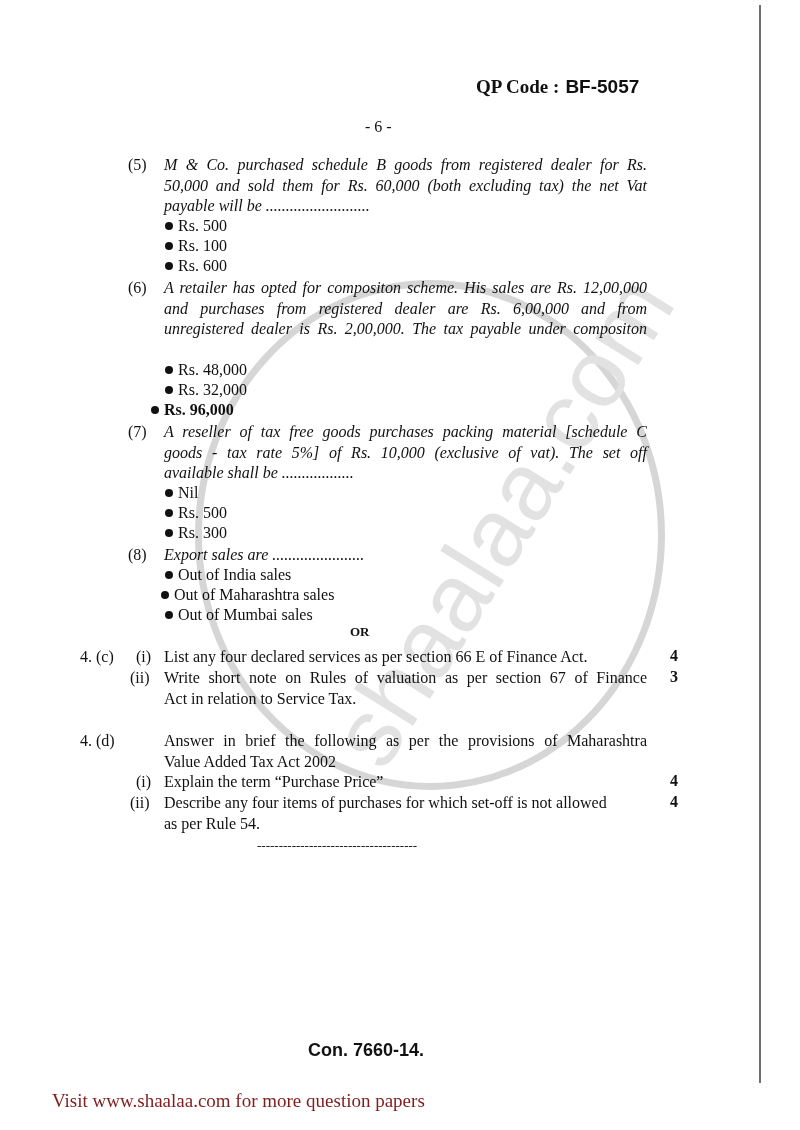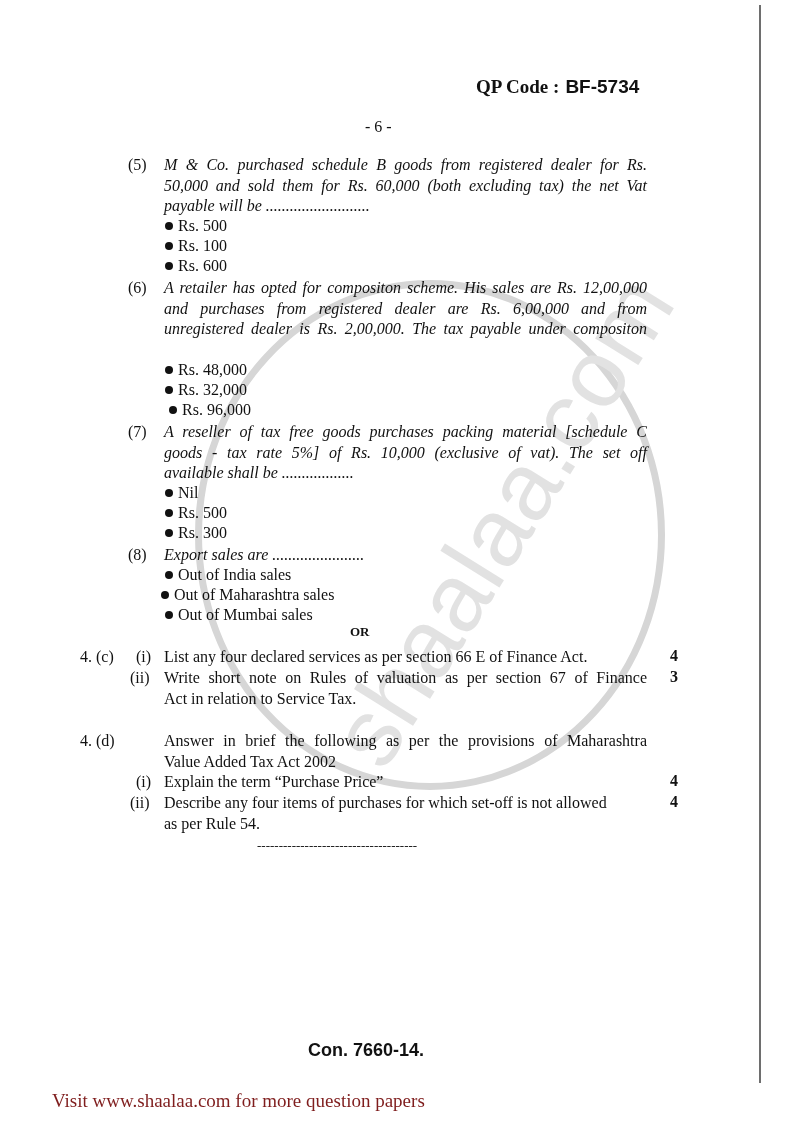--- a/index.html
+++ b/index.html
@@ -73,21 +73,21 @@
 <body>
 
 <div class="page">
 
   <div class="right-rule"></div>
 
   <div class="watermark"></div>
   <div class="watermark-text">shaalaa.com</div>
 
   <div class="qp-code">
-    <span class="lbl">QP Code :</span><span class="val">BF-5734</span>
+    <span class="lbl">QP Code :</span><span class="val">BF-5057</span>
   </div>
   <div class="page-no">- 6 -</div>
 
   <div class="q" style="left:128px; top:155px;">
     <span class="num">(5)</span>
     <div class="body">
       <span class="line">M &amp; Co. purchased schedule B goods from registered dealer for Rs.</span>
       <span class="line">50,000 and sold them for Rs. 60,000 (both excluding tax) the net Vat</span>
       <span class="line last">payable will be ..........................</span>
     </div>
@@ -99,21 +99,21 @@
   <div class="q" style="left:128px; top:278px;">
     <span class="num">(6)</span>
     <div class="body">
       <span class="line">A retailer has opted for compositon scheme. His sales are Rs. 12,00,000</span>
       <span class="line">and purchases from registered dealer are Rs. 6,00,000 and from</span>
       <span class="line">unregistered dealer is Rs. 2,00,000. The tax payable under compositon</span>
     </div>
   </div>
   <div class="opt" style="left:165px; top:360px;"><span class="dot"></span><span>Rs. 48,000</span></div>
   <div class="opt" style="left:165px; top:380px;"><span class="dot"></span><span>Rs. 32,000</span></div>
-  <div class="opt" style="left:169px; top:400px;"><span class="dot"></span><span>Rs. 96,000</span></div>
+  <div class="opt" style="left:151px; top:400px;font-weight:bold;"><span class="dot"></span><span>Rs. 96,000</span></div>
 
   <div class="q" style="left:128px; top:422px;">
     <span class="num">(7)</span>
     <div class="body">
       <span class="line">A reseller of tax free goods purchases packing material [schedule C</span>
       <span class="line">goods - tax rate 5%] of Rs. 10,000 (exclusive of vat). The set off</span>
       <span class="line last">available shall be ..................</span>
     </div>
   </div>
   <div class="opt" style="left:165px; top:483px;"><span class="dot"></span><span>Nil</span></div>

